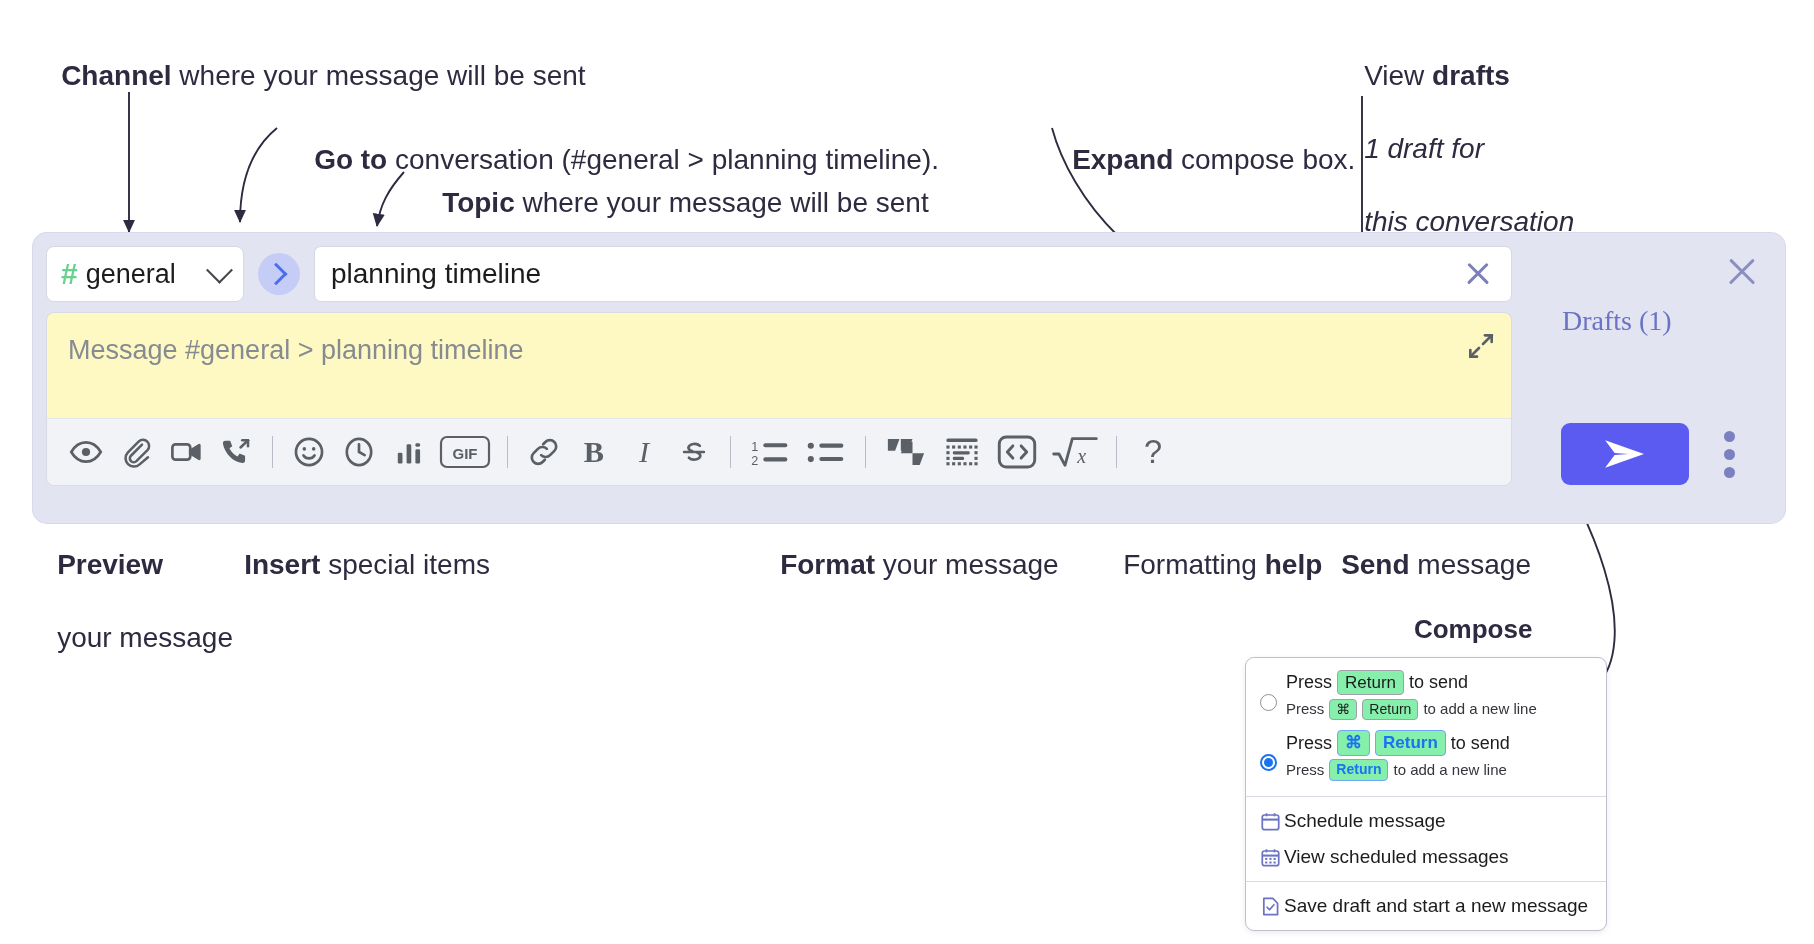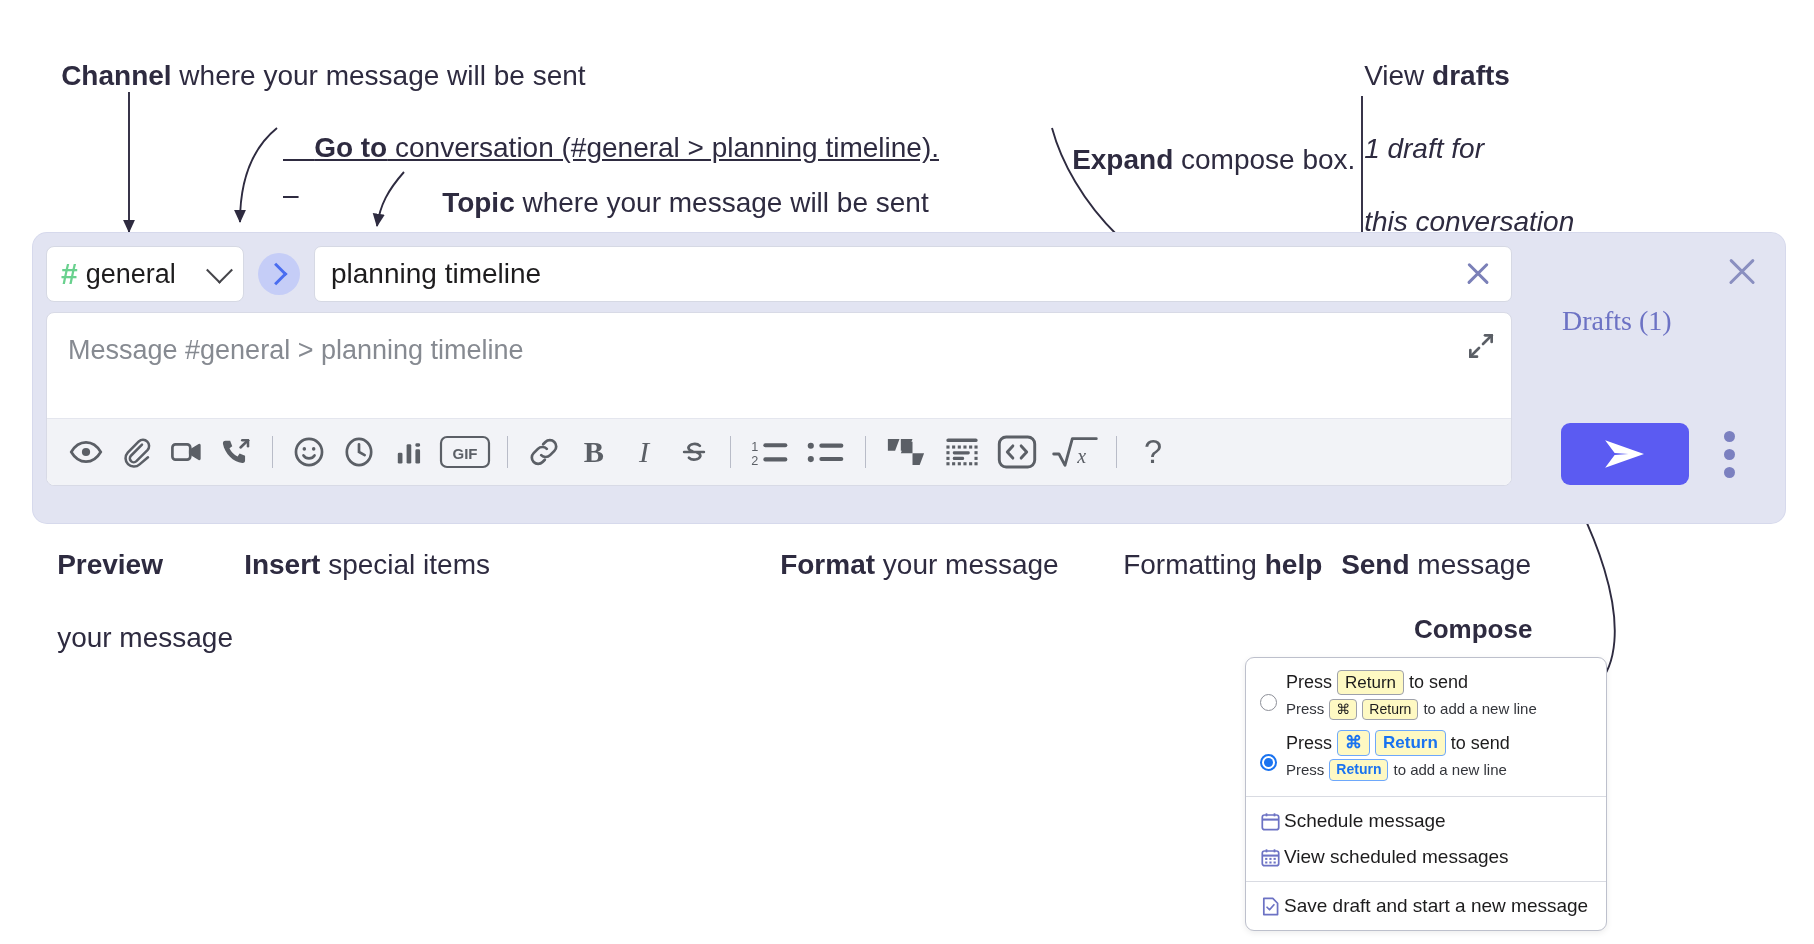--- a/index.html
+++ b/index.html
@@ -47,21 +47,21 @@
     flex:1;height:56px;background:#fff;border:1px solid #d6d9e4;border-radius:7px;
     display:flex;align-items:center;padding:0 16px;box-sizing:border-box;
   }
   .topic-text{font-size:28px;color:#1d1c1d;flex:1;}
   .x-btn{width:34px;height:34px;position:relative;flex:none;cursor:pointer;}
   .x-btn:before,.x-btn:after{content:"";position:absolute;left:3px;top:15px;width:28px;height:3.4px;
       background:#7b80b8;border-radius:2px;}
   .x-btn:before{transform:rotate(45deg);} .x-btn:after{transform:rotate(-45deg);}
 
   .msgbox{
-    margin-top:9px;background:#ffffff;border:1px solid #d8dae6;border-radius:8px;
+    margin-top:9px;background:#fef9c3;border:1px solid #d8dae6;border-radius:8px;
     height:174px;box-sizing:border-box;position:relative;overflow:hidden;
   }
   .msg-placeholder{position:absolute;left:21px;top:22px;font-size:27px;color:#868a91;}
   .expand-btn{position:absolute;right:14px;top:17px;width:32px;height:32px;cursor:pointer;}
 
   .toolbar{
     position:absolute;left:0;right:0;bottom:0;height:67px;background:#f2f3f7;
     border-top:1px solid #e4e6ee;border-radius:0 0 7px 7px;
     display:flex;align-items:center;padding-left:14px;gap:0px;box-sizing:border-box;
   }
@@ -91,39 +91,39 @@
     box-shadow:0 2px 6px rgba(0,0,0,.08);padding:11px 0 6px 0;box-sizing:border-box;
   }
   .menu-opt{display:flex;align-items:center;padding:0 14px 0 14px;cursor:pointer;}
   .radio{width:17px;height:17px;border-radius:50%;border:1.8px solid #8d8f98;flex:none;margin-top:6px;margin-right:9px;
      box-sizing:border-box;background:#fff;}
   .radio.on{border-color:#1a73f0;border-width:2px;}
   .radio.on:after{content:"";display:block;width:9px;height:9px;border-radius:50%;background:#1a73f0;margin:2px auto 0;}
   .opt-body{flex:1;}
   .opt-main{font-size:18px;color:#1d1c1d;display:flex;align-items:center;gap:5px;flex-wrap:wrap;line-height:1.5;}
   .opt-sub{font-size:15px;color:#33353b;display:flex;align-items:center;gap:5px;margin:2px 0 9px 0;line-height:1.5;}
-  .key{border:1px solid #9ea1ab;border-radius:4px;padding:1px 7px;font-size:17px;color:#1d1c1d;background:#fef9c3;
+  .key{border:1px solid #9ea1ab;border-radius:4px;padding:1px 7px;font-size:17px;color:#1d1c1d;background:#86efac;
        display:inline-block;line-height:1.25;}
   .key.sm{font-size:14px;padding:1px 6px;}
   .key.blue{border-color:#6ea8fb;color:#1a73f0;font-weight:700;}
   .key.blue.sm{font-weight:700;}
   .menu-div{height:1px;background:#d9dbe2;margin:6px 0;}
   .menu-item{display:flex;align-items:center;gap:3px;padding:7px 14px;cursor:pointer;font-size:19px;color:#1d1c1d;}
   .menu-item svg{flex:none;display:block;}
 </style>
 </head>
 <body>
 
 <div class="stage">
 
   <div class="anno a-big" style="left:30px;top:22px;">
     <span><b>Channel</b><span> where your message will be sent</span></span><br>
   </div>
 
-  <div class="anno a-big" style="left:283px;top:94px;text-decoration:underline;">
+  <div class="anno a-big" style="left:283px;top:106px;">
     <b>Go to</b><span> conversation (#general &gt; planning timeline).</span>
   </div>
 
   <div class="anno a-big" style="left:411px;top:149px;">
     <b>Topic</b><span> where your message will be sent</span>
   </div>
 
   <div class="anno a-big" style="left:1041px;top:106px;">
     <b>Expand</b><span> compose box.</span>
   </div>

